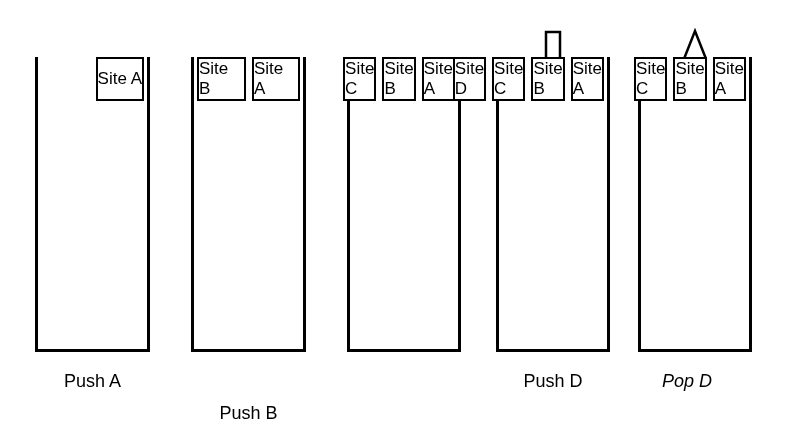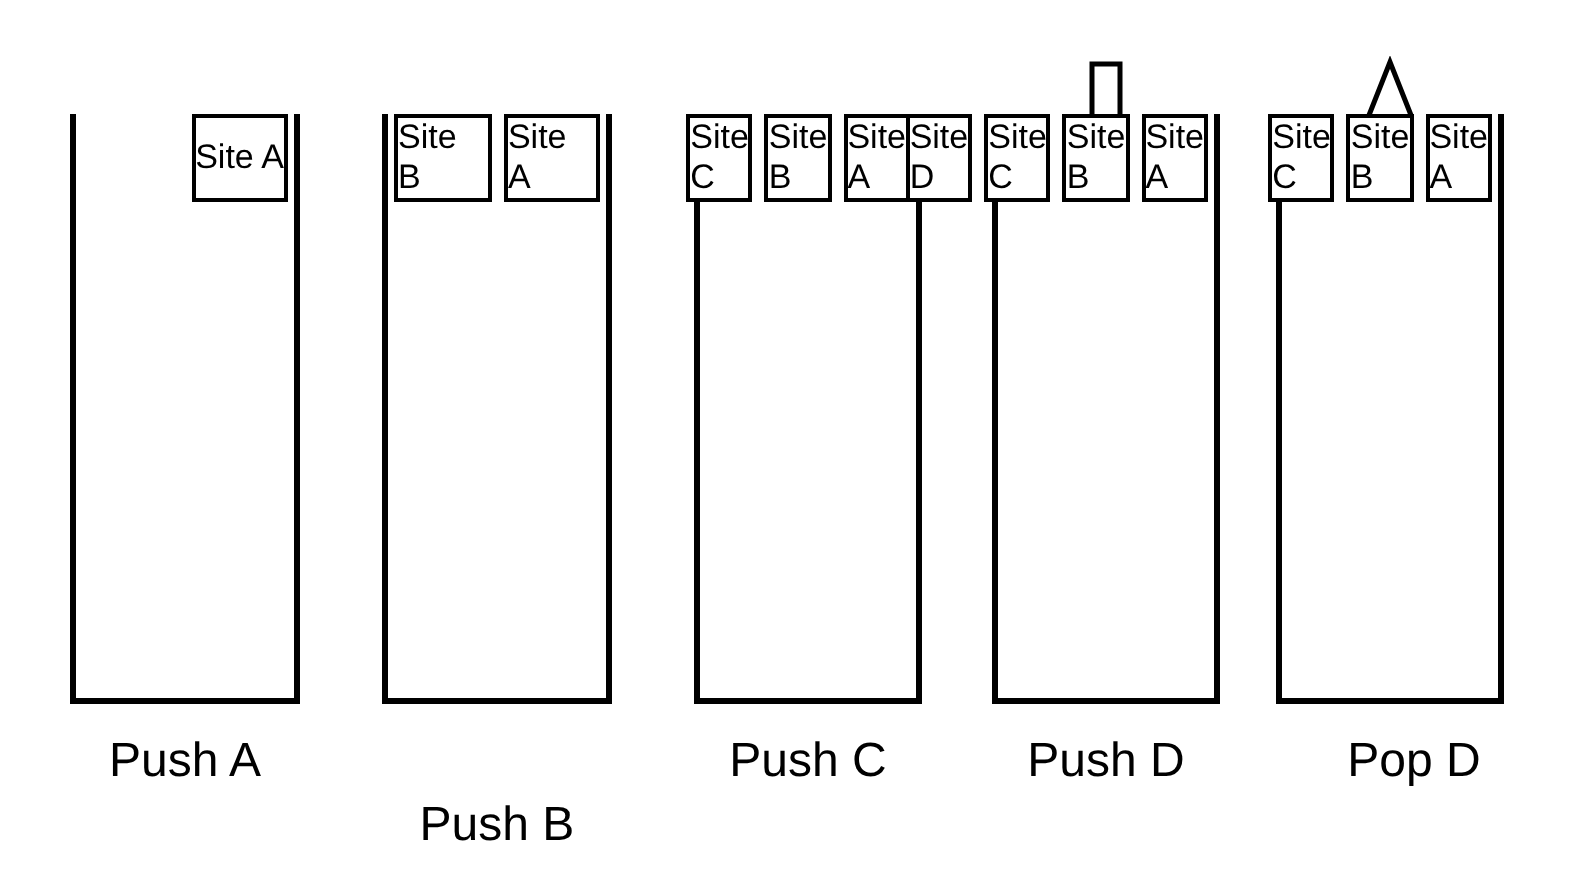--- a/index.html
+++ b/index.html
@@ -48,21 +48,21 @@
     width: 36px;
     height: 108px;
   }
   .stack-label {
     position: absolute;
     top: 368px;
     height: 26px;
     display: flex;
     align-items: center;
     justify-content: center;
-    font-size: 24px;
+    font-size: 18px;
     color: #000;
   }
 </style>
 </head>
 <body>
 
 <div class="diagram">
 
   <svg class="arrow" style="left:74px; top:62px;" viewBox="0 0 36 108">
     <path d="M11 2 L25 2 L25 62 L35 62 L18 105 L1 62 L11 62 Z" fill="#ffffff" stroke="#000000" stroke-width="2.5"></path>
@@ -82,36 +82,35 @@
   <div class="stack-label" style="left:191px; width:115px;margin-top:32px;">Push B</div>
 
   <svg class="arrow" style="left:386px; top:60px;" viewBox="0 0 36 108">
     <path d="M11 2 L25 2 L25 62 L35 62 L18 105 L1 62 L11 62 Z" fill="#ffffff" stroke="#000000" stroke-width="2.5"></path>
   </svg>
   <div class="well" style="left:347px; width:114px;">
     <div class="item">Site C</div>
     <div class="item">Site B</div>
     <div class="item">Site A</div>
   </div>
-  <div class="stack-label" style="left:347px; width:114px;">Push C</div>
 
   <svg class="arrow" style="left:535px; top:30px;" viewBox="0 0 36 108">
     <path d="M11 2 L25 2 L25 62 L35 62 L18 105 L1 62 L11 62 Z" fill="#ffffff" stroke="#000000" stroke-width="2.5"></path>
   </svg>
   <div class="well" style="left:496px; width:114px;">
     <div class="item">Site D</div>
     <div class="item">Site C</div>
     <div class="item">Site B</div>
     <div class="item">Site A</div>
   </div>
   <div class="stack-label" style="left:496px; width:114px;text-align:right;">Push D</div>
 
   <svg class="arrow" style="left:677px; top:28px;" viewBox="0 0 36 108">
     <path d="M11 106 L25 106 L25 46 L35 46 L18 3 L1 46 L11 46 Z" fill="#ffffff" stroke="#000000" stroke-width="2.5"></path>
   </svg>
   <div class="well" style="left:638px; width:114px;">
     <div class="item">Site C</div>
     <div class="item">Site B</div>
     <div class="item">Site A</div>
   </div>
-  <div class="stack-label" style="left:650px; width:114px;">Pop D</div>
+  <div class="stack-label" style="left:630px; width:114px;font-style:italic;">Pop D</div>
 
 </div>
 
 </body></html>

